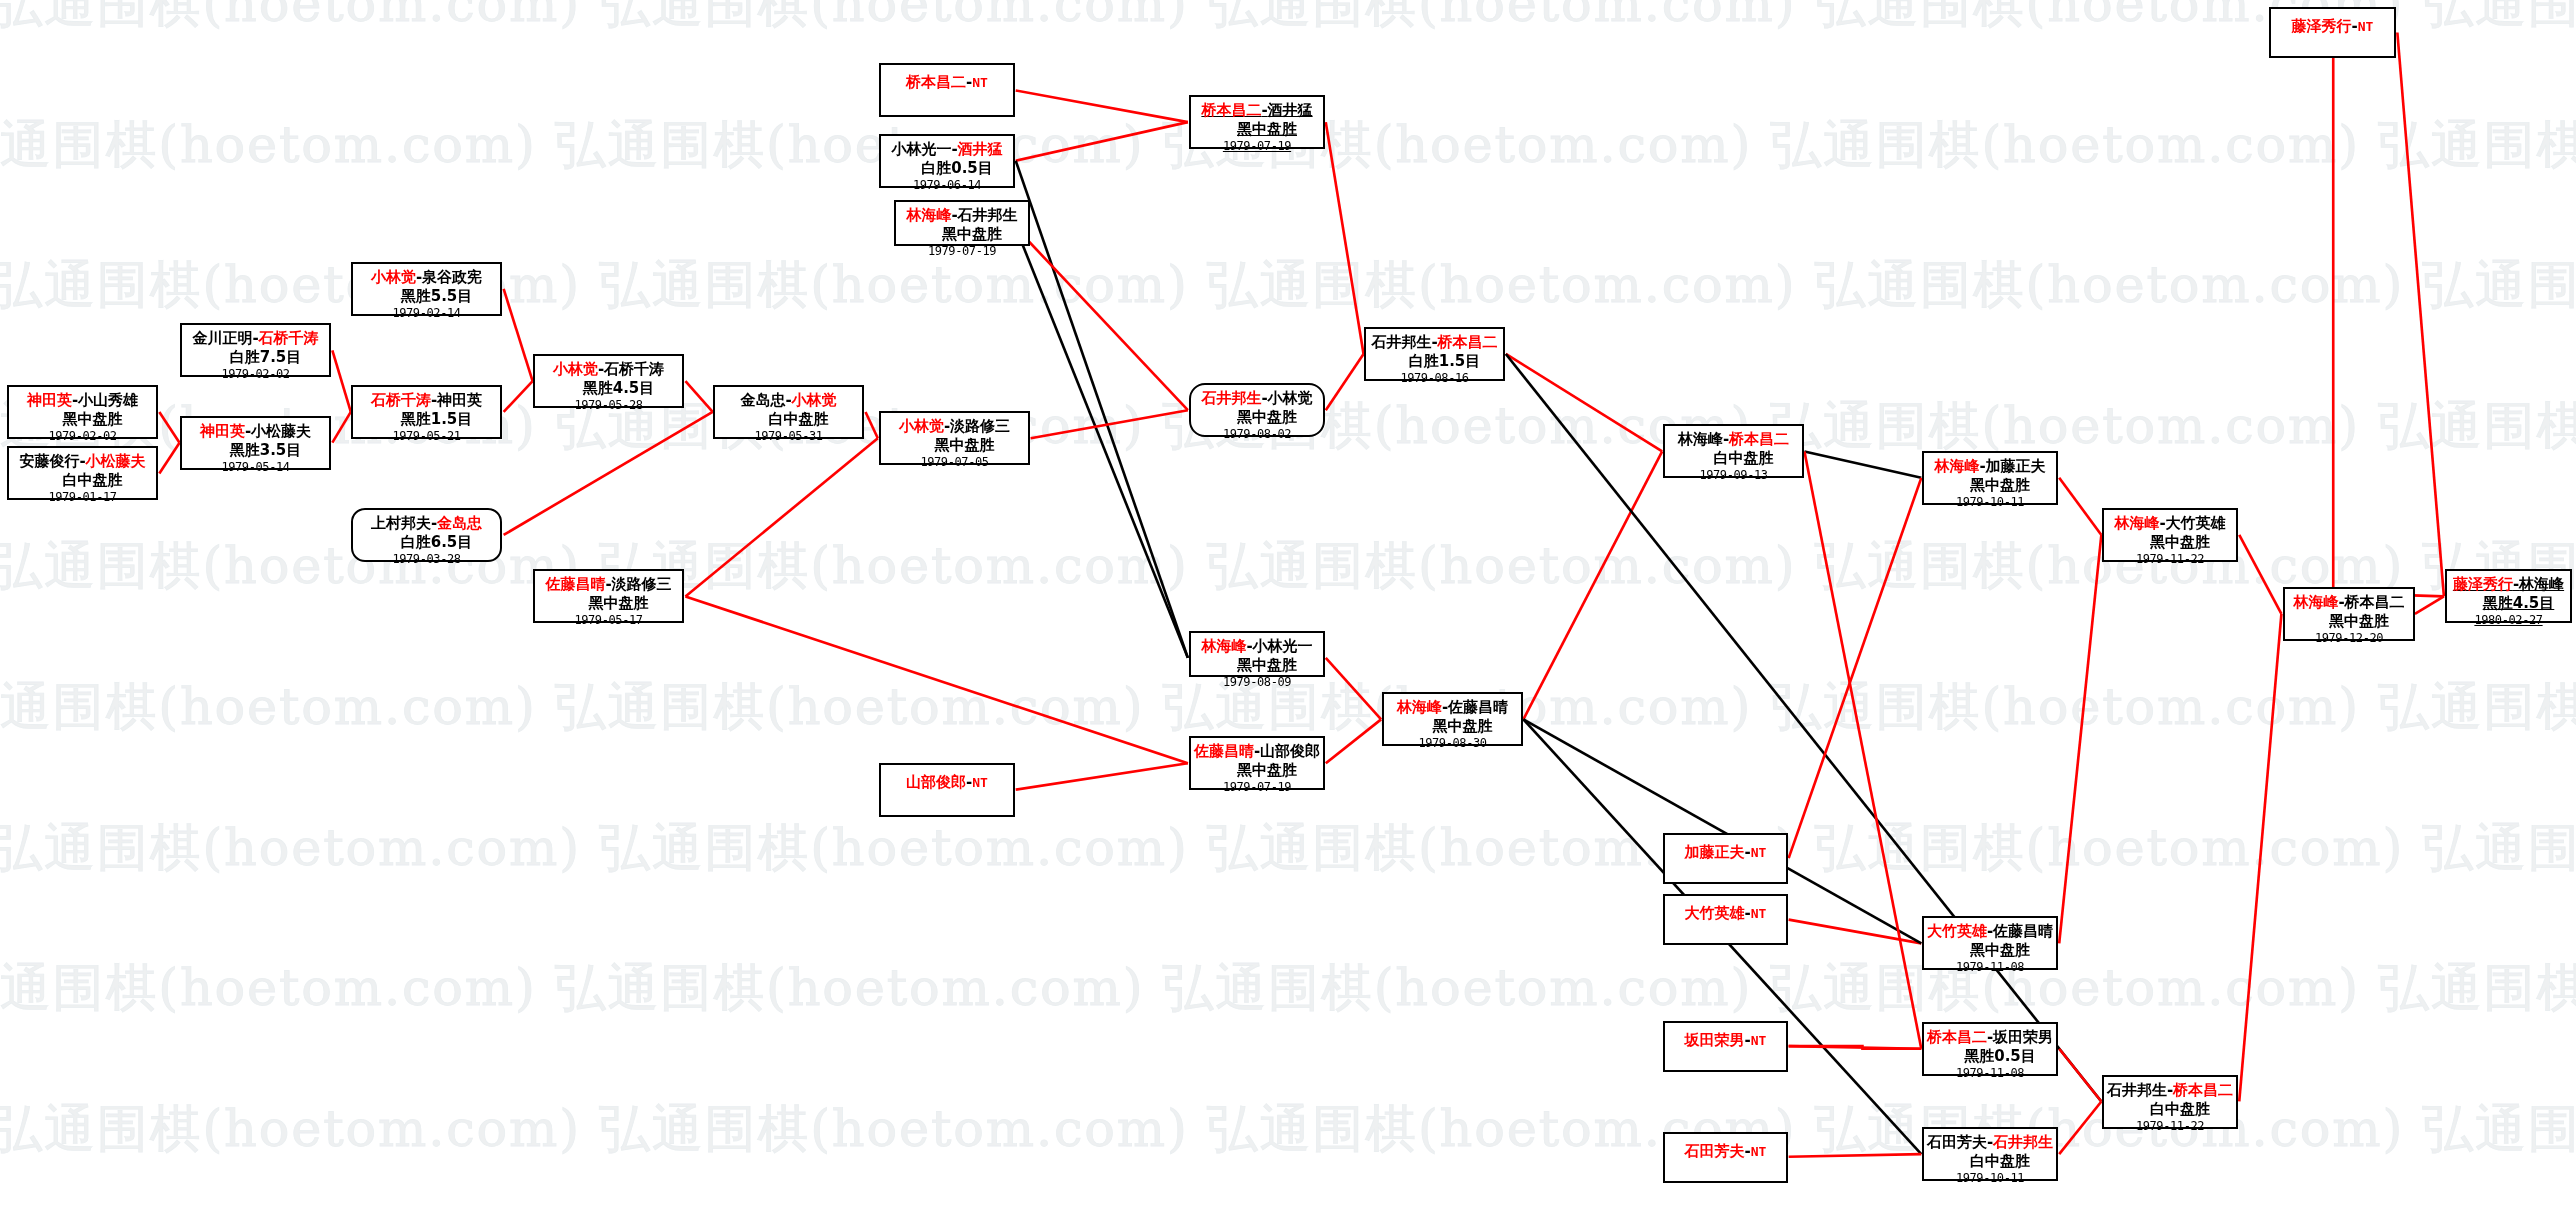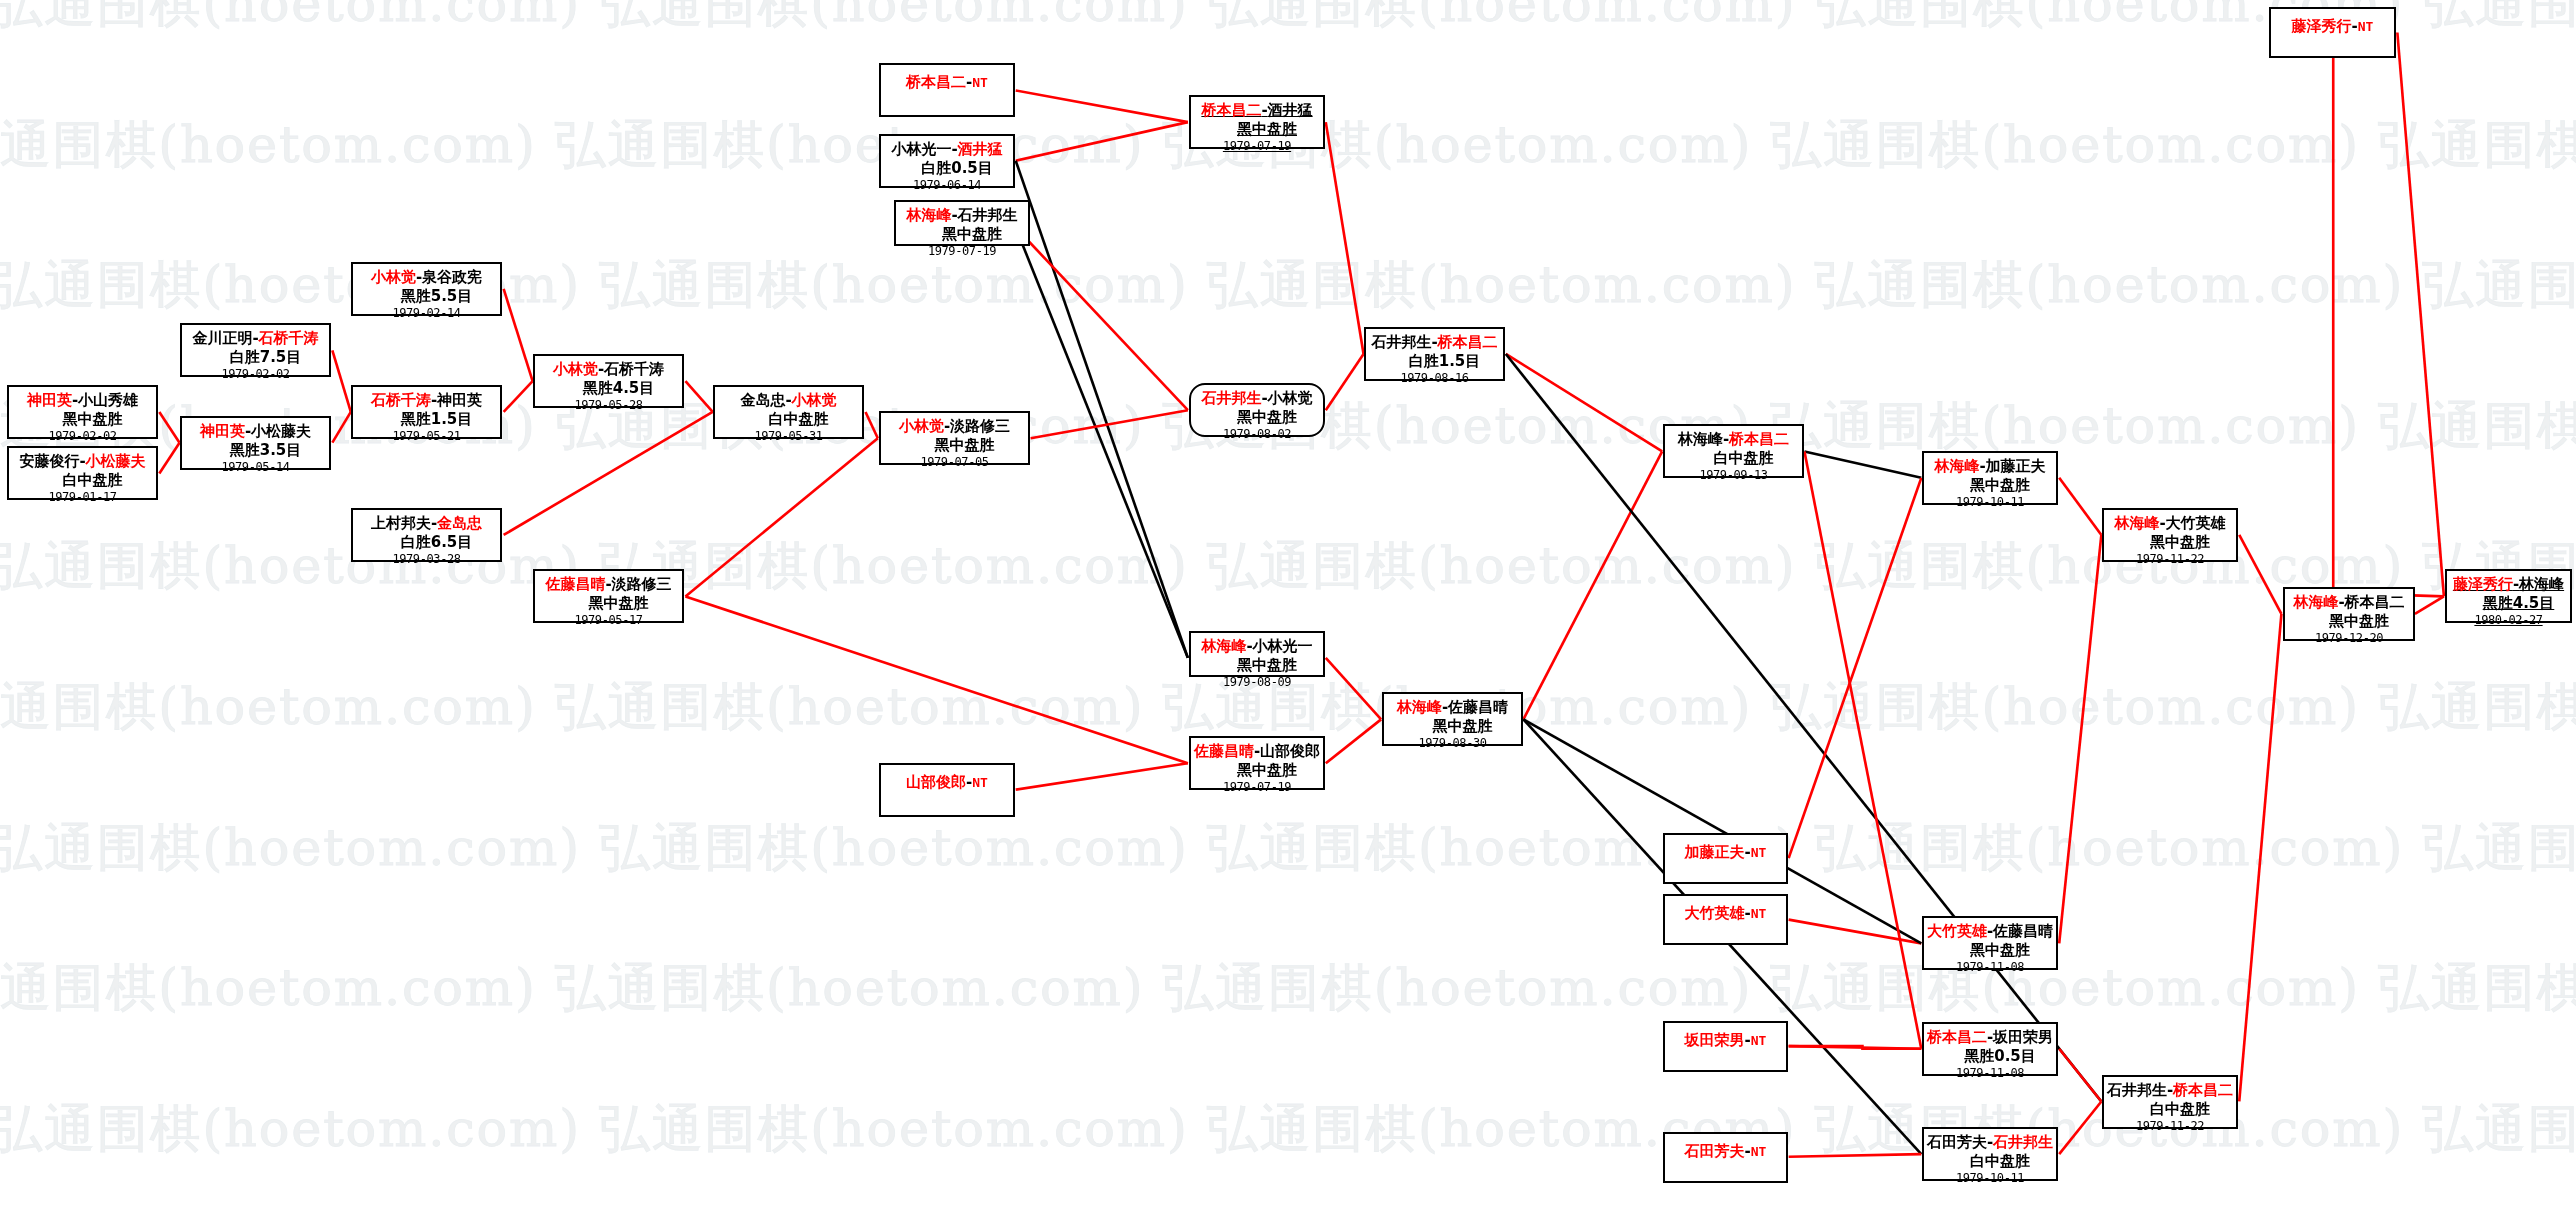--- a/index.html
+++ b/index.html
@@ -136,21 +136,21 @@
       <div class="node" style="left: 351px; top: 262px; width: 151px; height: 54px;">
         <span class="ln l1"><span class="win">小林觉</span><span class="sep">-</span><span class="lose">泉谷政宪</span></span>
         <span class="ln l2">黑胜5.5目</span>
         <span class="ln l3">1979-02-14</span>
       </div>
       <div class="node" style="left: 351px; top: 385px; width: 151px; height: 54px;">
         <span class="ln l1"><span class="win">石桥千涛</span><span class="sep">-</span><span class="lose">神田英</span></span>
         <span class="ln l2">黑胜1.5目</span>
         <span class="ln l3">1979-05-21</span>
       </div>
-      <div class="node" style="left: 351px; top: 508px; width: 151px; height: 54px;">
+      <div class="node" style="left: 351px; top: 508px; width: 151px; height: 54px; border-radius: 14px;">
         <span class="ln l1"><span class="lose">上村邦夫</span><span class="sep">-</span><span class="win">金岛忠</span></span>
         <span class="ln l2">白胜6.5目</span>
         <span class="ln l3">1979-03-28</span>
       </div>
       <div class="node" style="left: 533px; top: 354px; width: 151px; height: 54px;">
         <span class="ln l1"><span class="win">小林觉</span><span class="sep">-</span><span class="lose">石桥千涛</span></span>
         <span class="ln l2">黑胜4.5目</span>
         <span class="ln l3">1979-05-28</span>
       </div>
       <div class="node" style="left: 533px; top: 569px; width: 151px; height: 54px;">

